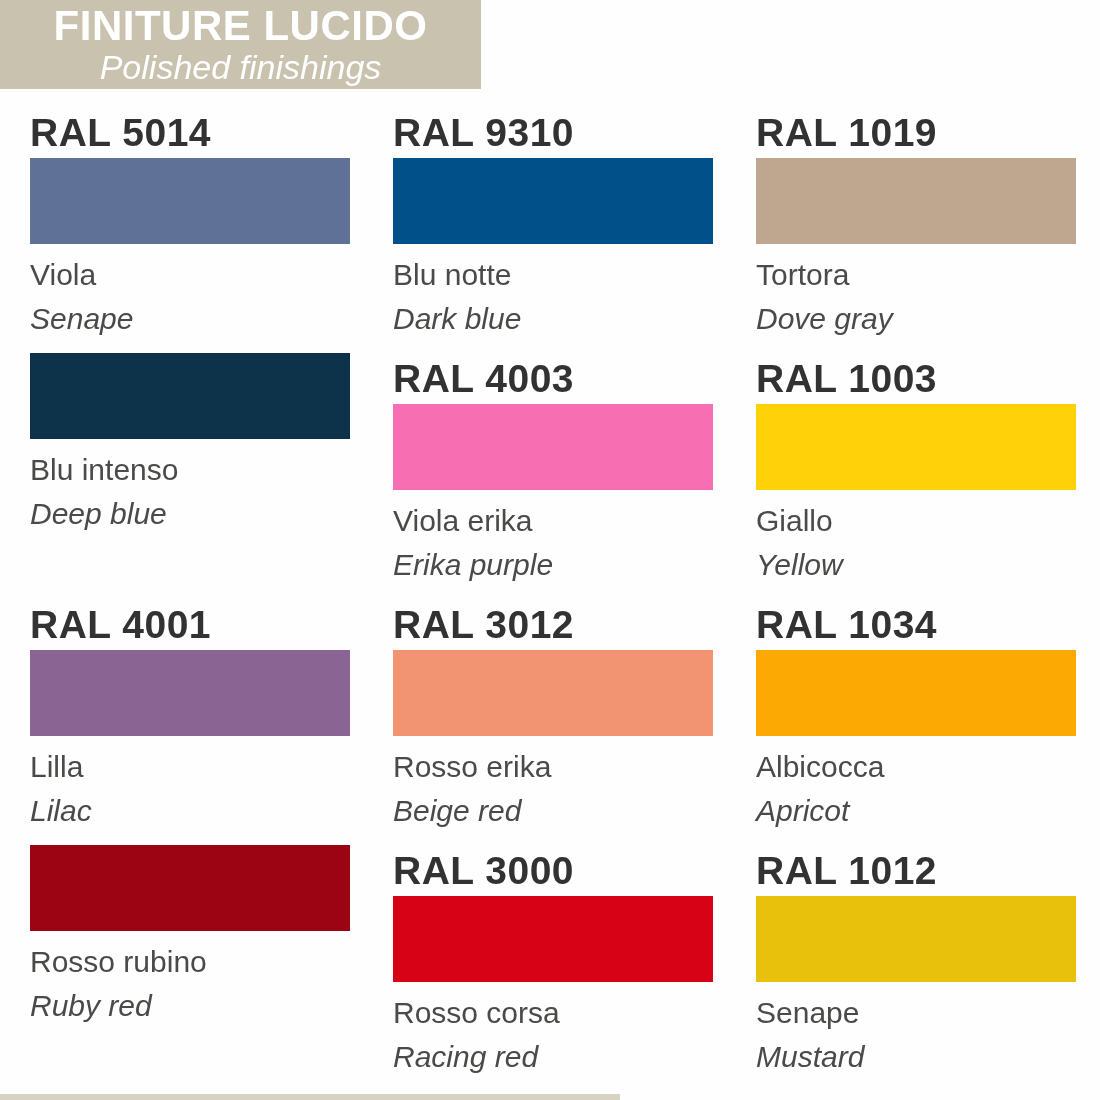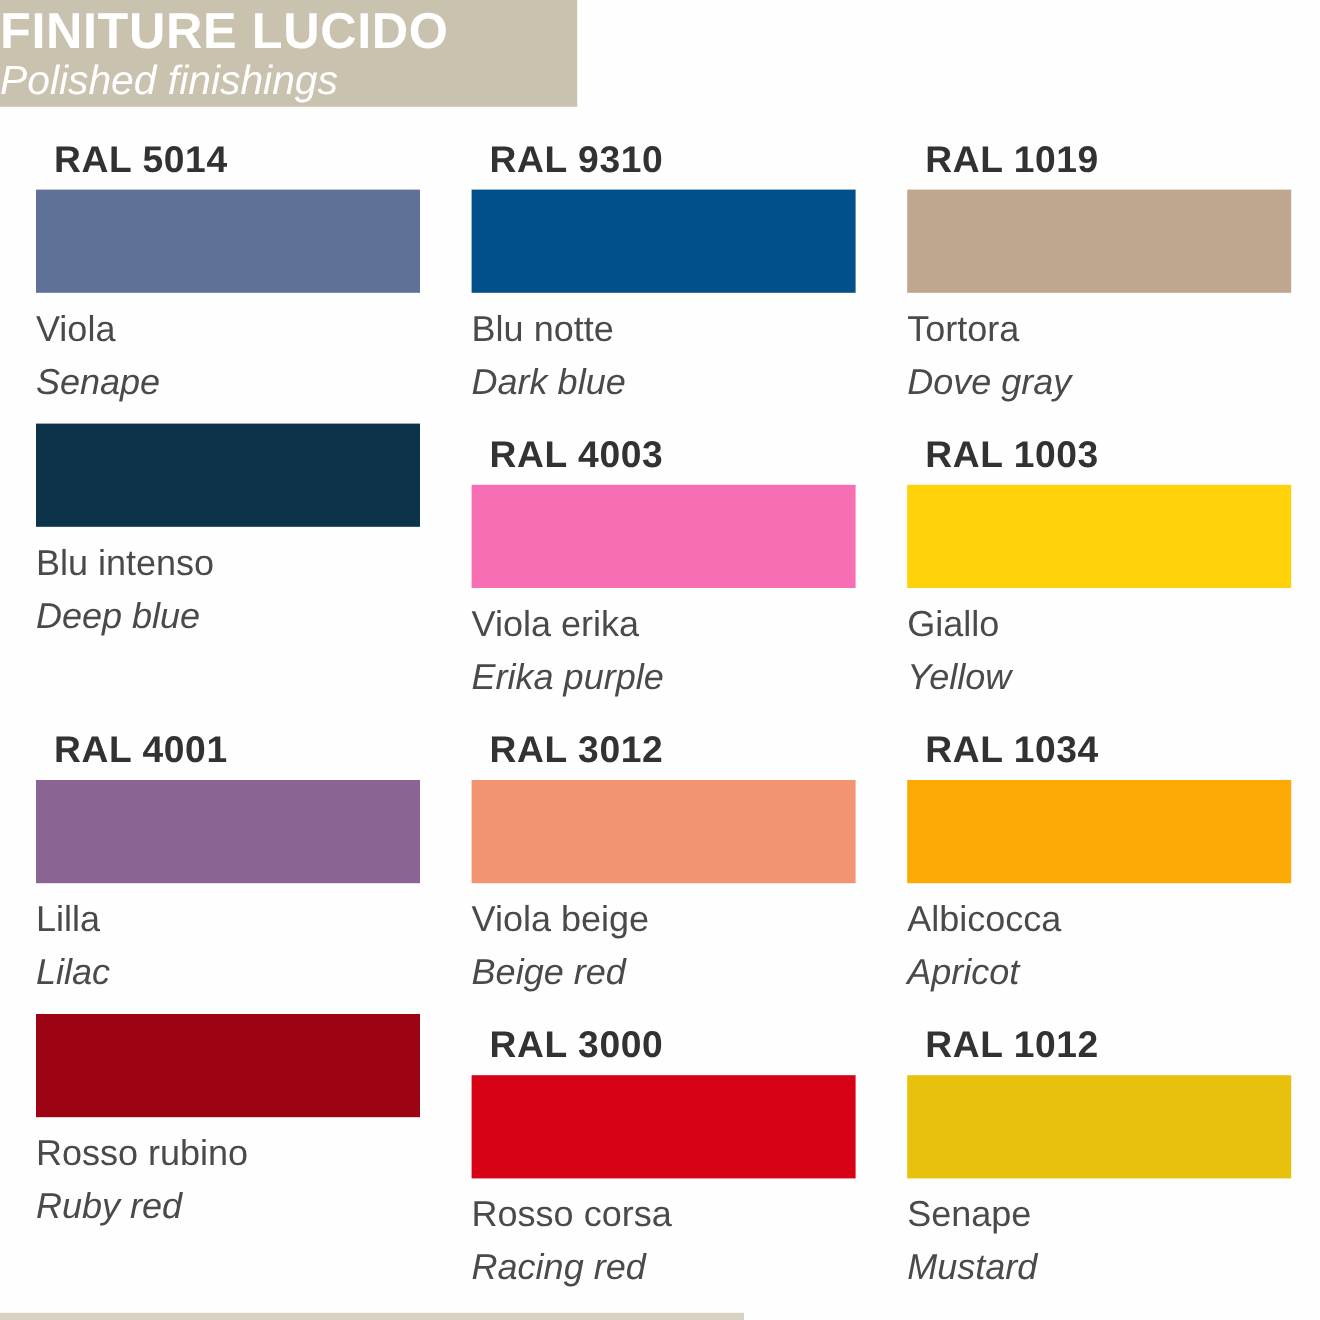--- a/index.html
+++ b/index.html
@@ -14,21 +14,21 @@
   }
   .banner {
     position: absolute;
     left: 0;
     top: 0;
     width: 481px;
     height: 89px;
     color: #ffffff;
     display: flex;
     flex-direction: column;
-    align-items: flex-start;
+    align-items: center;
     justify-content: center;
     text-align: center;
   }
   .banner-title {
     font-size: 42px;
     font-weight: bold;
     line-height: 1.0;
     letter-spacing: 0.5px;
   }
   .banner-subtitle {
@@ -45,27 +45,26 @@
     grid-template-columns: 320px 320px 320px;
     column-gap: 43px;
   }
   .cell {
     height: 246px;
     display: flex;
     flex-direction: column;
     align-items: flex-start;
   }
   .code {
-    font-size: 31px;
+    font-size: 39px;
     font-weight: bold;
     color: #323232;
     line-height: 36px;
     margin-top: 15px;
     letter-spacing: 0.5px;
-    margin-left: 15px;
   }
   .swatch {
     width: 100%;
     height: 86px;
     margin-top: 7px;
   }
   .name {
     font-size: 30px;
     color: #4a4a48;
     line-height: 32px;
@@ -139,21 +138,21 @@
   <div class="cell">
     <div class="code">RAL 4001</div>
     <div class="swatch" style="background: rgb(138, 101, 148);"></div>
     <div class="name">Lilla</div>
     <div class="name-en">Lilac</div>
   </div>
 
   <div class="cell">
     <div class="code">RAL 3012</div>
     <div class="swatch" style="background: rgb(242, 147, 114);"></div>
-    <div class="name">Viola beige</div>
+    <div class="name">Rosso erika</div>
     <div class="name-en">Beige red</div>
   </div>
 
   <div class="cell">
     <div class="code">RAL 1034</div>
     <div class="swatch" style="background: rgb(252, 169, 3);"></div>
     <div class="name">Albicocca</div>
     <div class="name-en">Apricot</div>
   </div>
 

